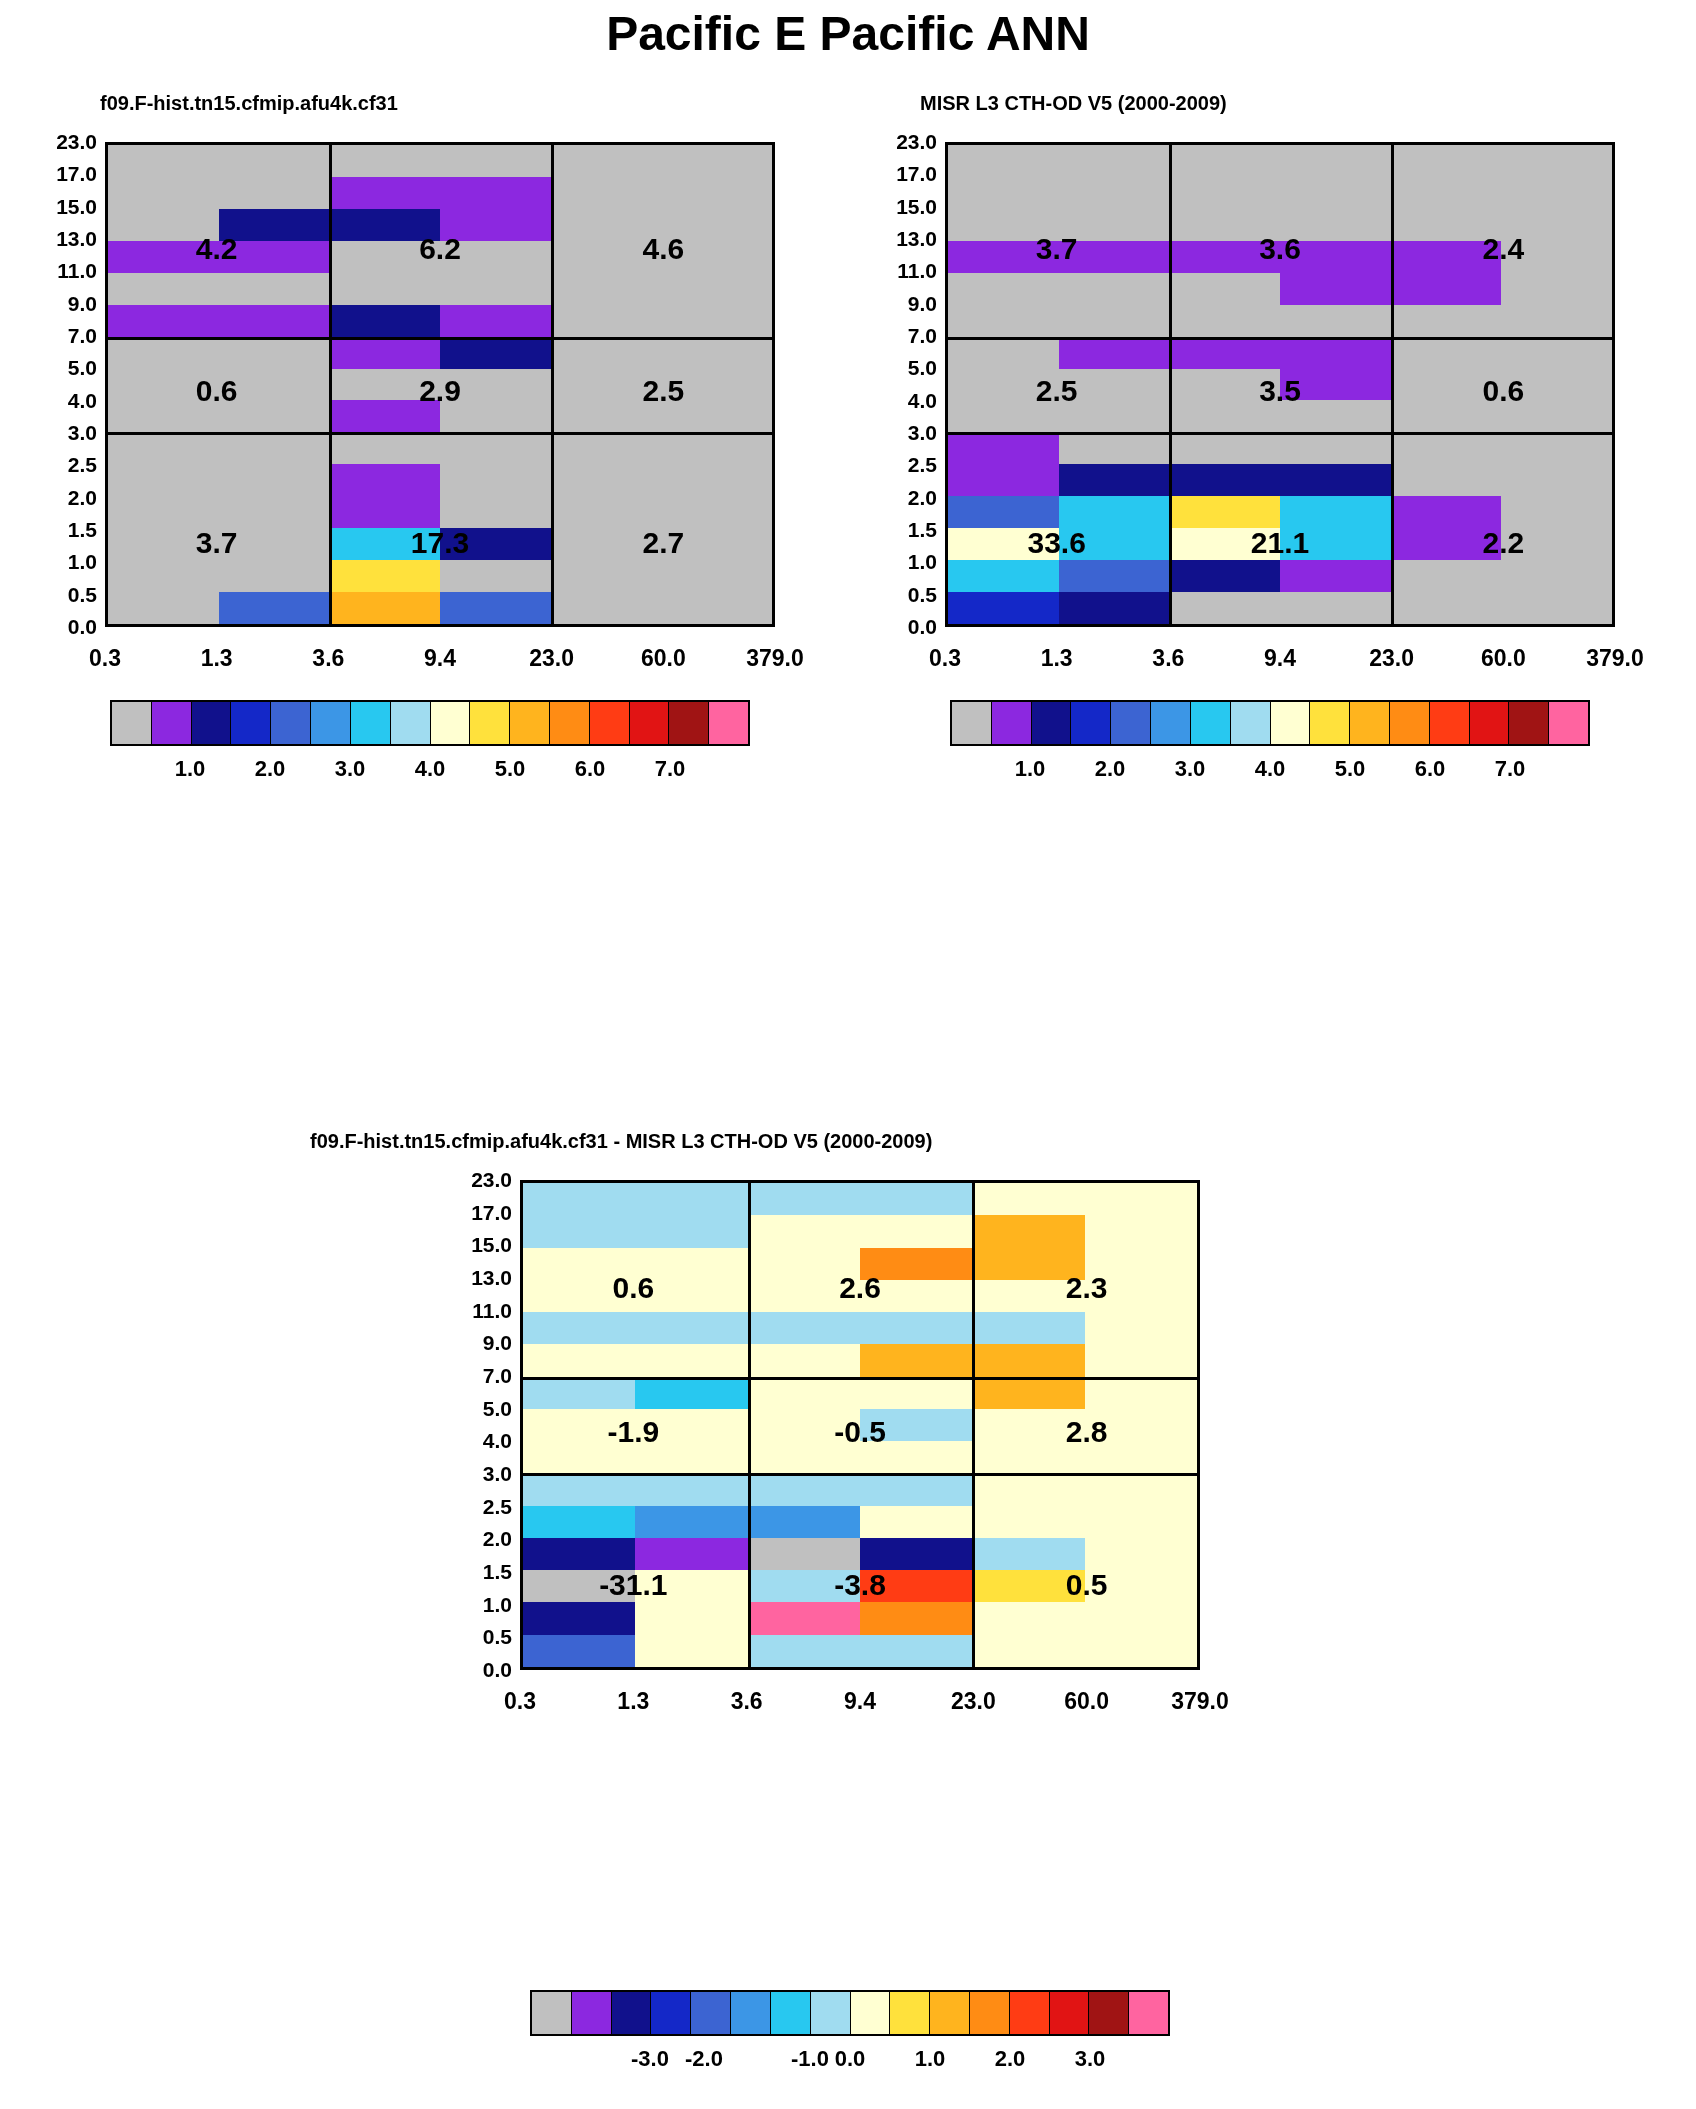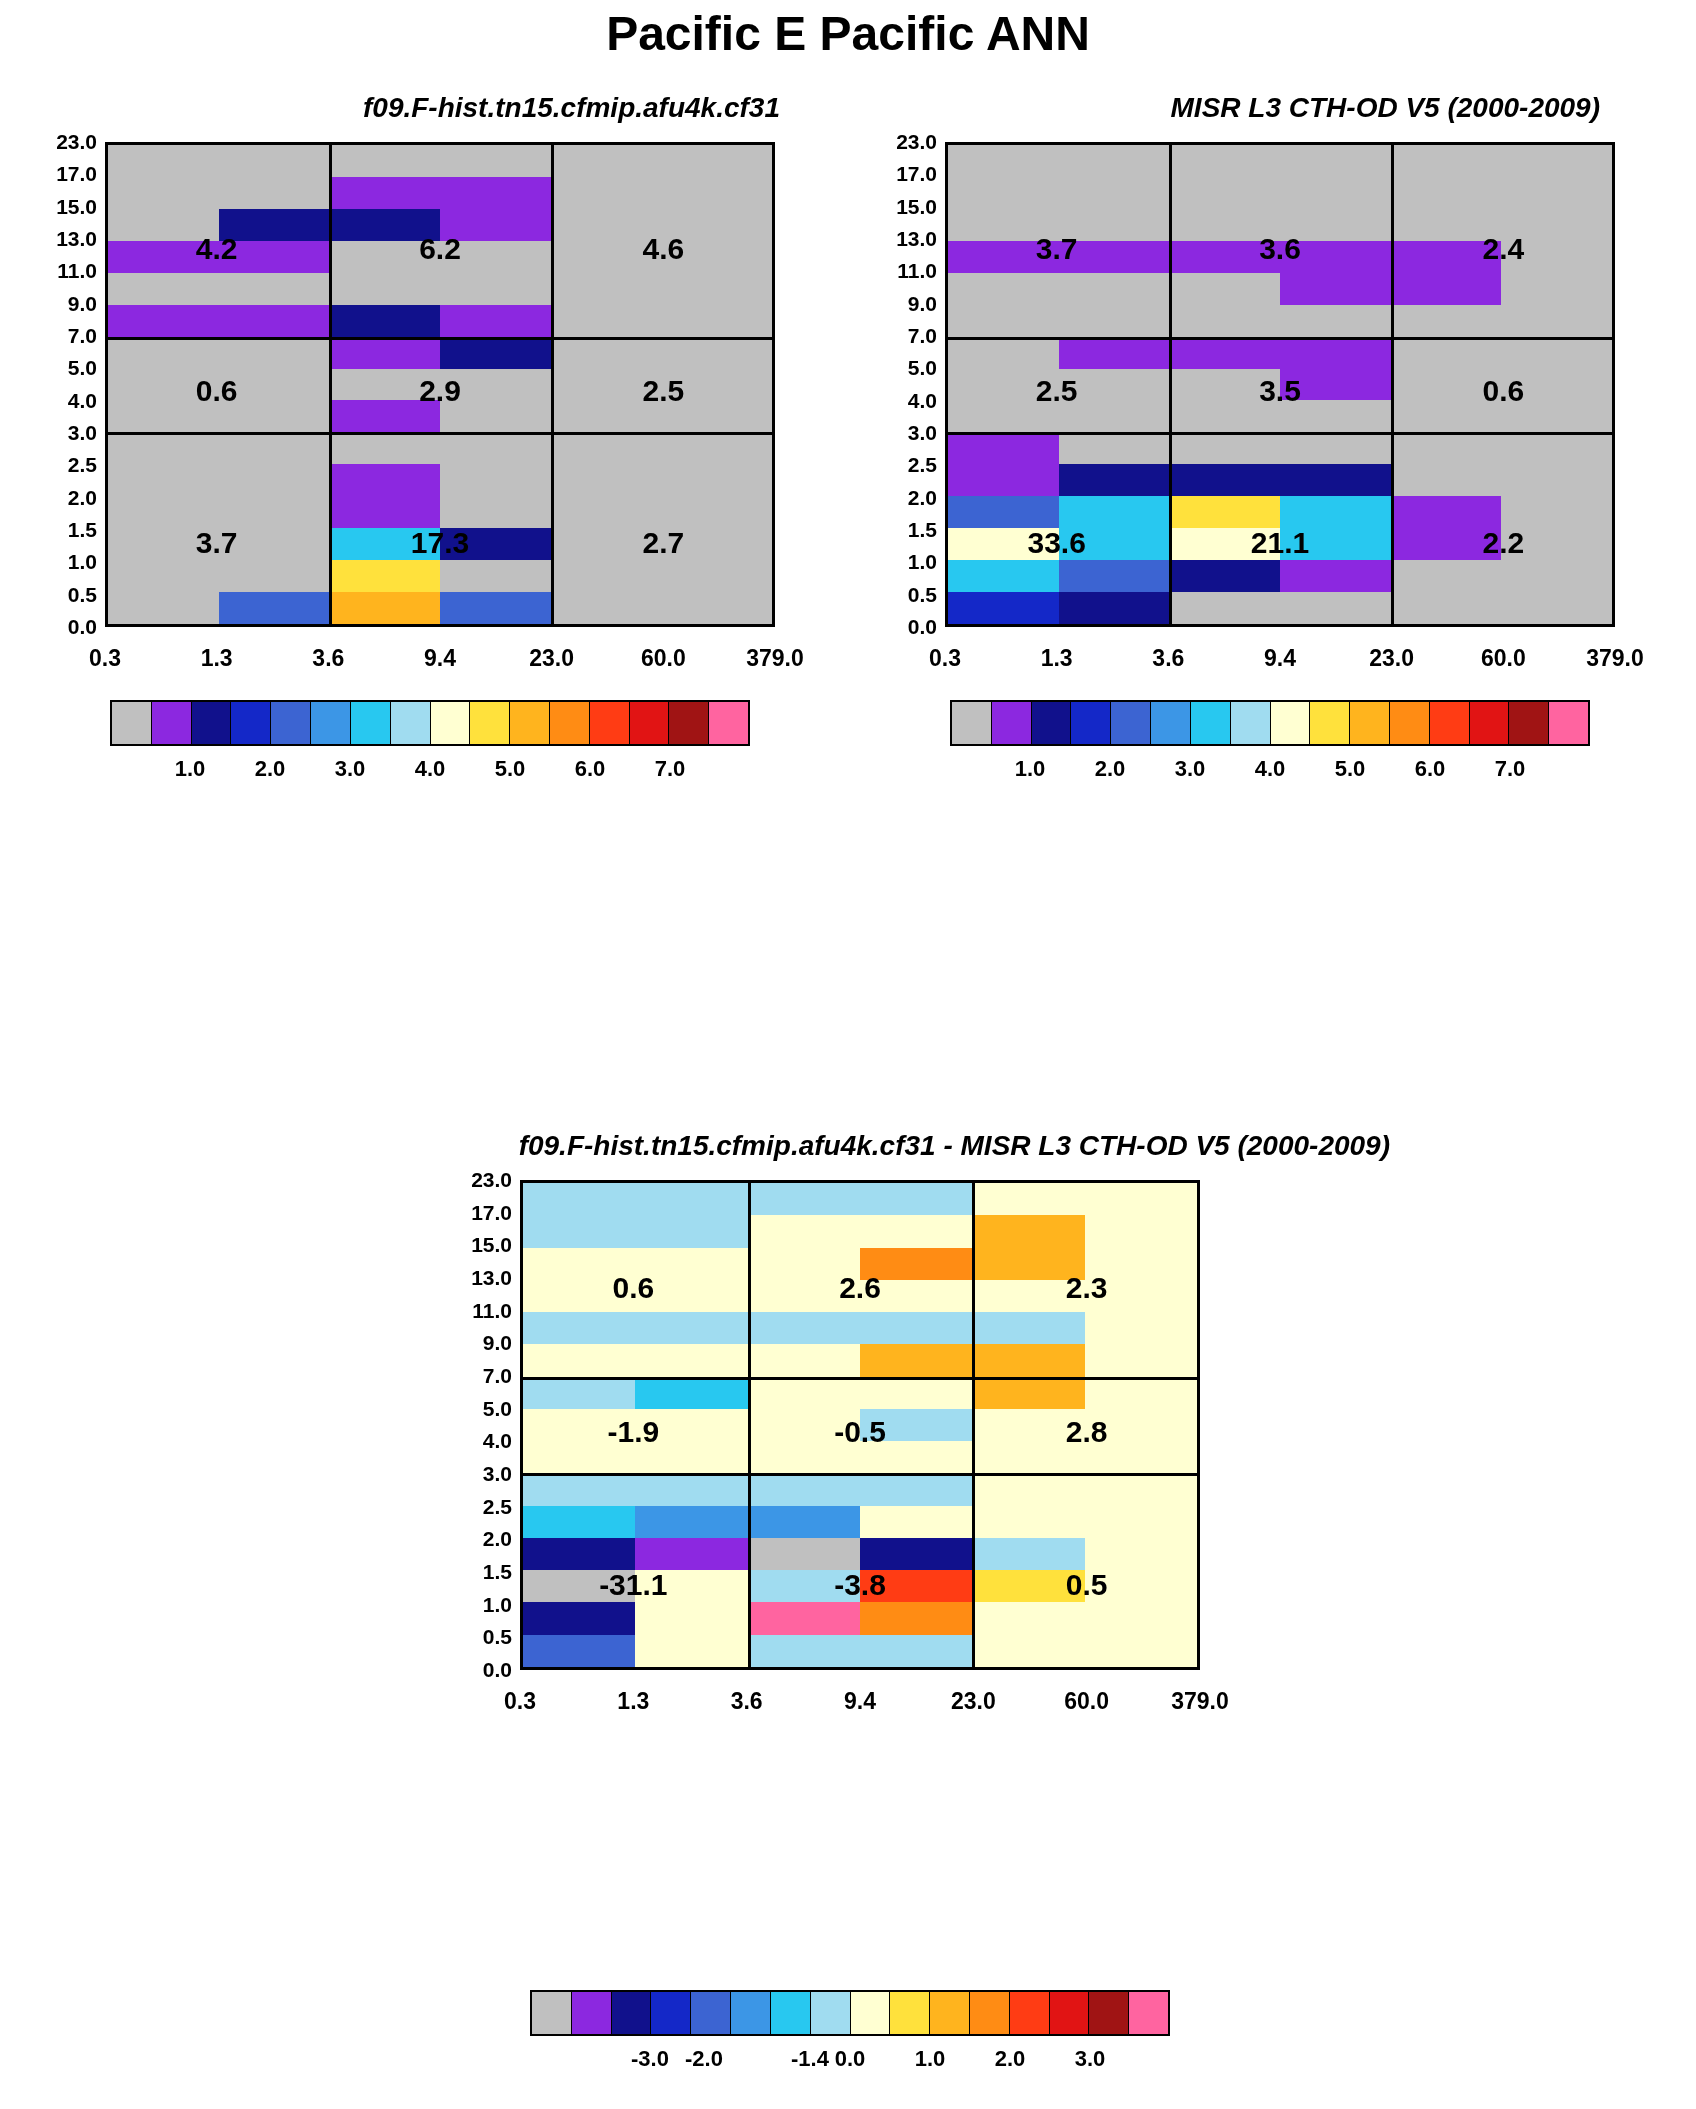--- a/index.html
+++ b/index.html
@@ -9,23 +9,22 @@
     color:#000;
     position:relative;
     overflow:hidden;
   }
   .page-title{
     position:absolute;top:6px;left:0;width:1696px;text-align:center;
     font-size:48px;font-weight:bold;letter-spacing:0px;
   }
   .panel{position:absolute;}
   .panel-title{
-    position:absolute;text-align:right;font-size:28px;font-weight:bold;
+    position:absolute;text-align:left;font-size:20px;font-weight:bold;
     white-space:nowrap;
-    font-style:italic;
   }
   .plot{
     position:absolute;border:3px solid #000;box-sizing:border-box;
     background:#c0c0c0;overflow:hidden;
   }
   .cellgrid{position:absolute;inset:0;}
   .cell{position:absolute;}
   .sepline{position:absolute;background:#000;}
   .ytick{
     position:absolute;text-align:right;font-size:21px;font-weight:bold;
@@ -412,19 +411,19 @@
       <div style="background: rgb(255, 180, 30);"></div>
       <div style="background: rgb(255, 140, 20);"></div>
       <div style="background: rgb(255, 60, 20);"></div>
       <div style="background: rgb(225, 20, 20);"></div>
       <div style="background: rgb(160, 20, 20);"></div>
       <div style="background: rgb(255, 100, 160);"></div>
     </div>
   <div id="cbarlabs-diff">
       <div class="cbar-lab" style="left: 650px; top: 2046px;">-3.0</div>
       <div class="cbar-lab" style="left: 704px; top: 2046px;">-2.0</div>
-      <div class="cbar-lab" style="left: 810px; top: 2046px;">-1.4</div>
+      <div class="cbar-lab" style="left: 810px; top: 2046px;">-1.0</div>
       <div class="cbar-lab" style="left: 850px; top: 2046px;">0.0</div>
       <div class="cbar-lab" style="left: 930px; top: 2046px;">1.0</div>
       <div class="cbar-lab" style="left: 1010px; top: 2046px;">2.0</div>
       <div class="cbar-lab" style="left: 1090px; top: 2046px;">3.0</div>
     </div>
 </div>
 
 </body></html>

